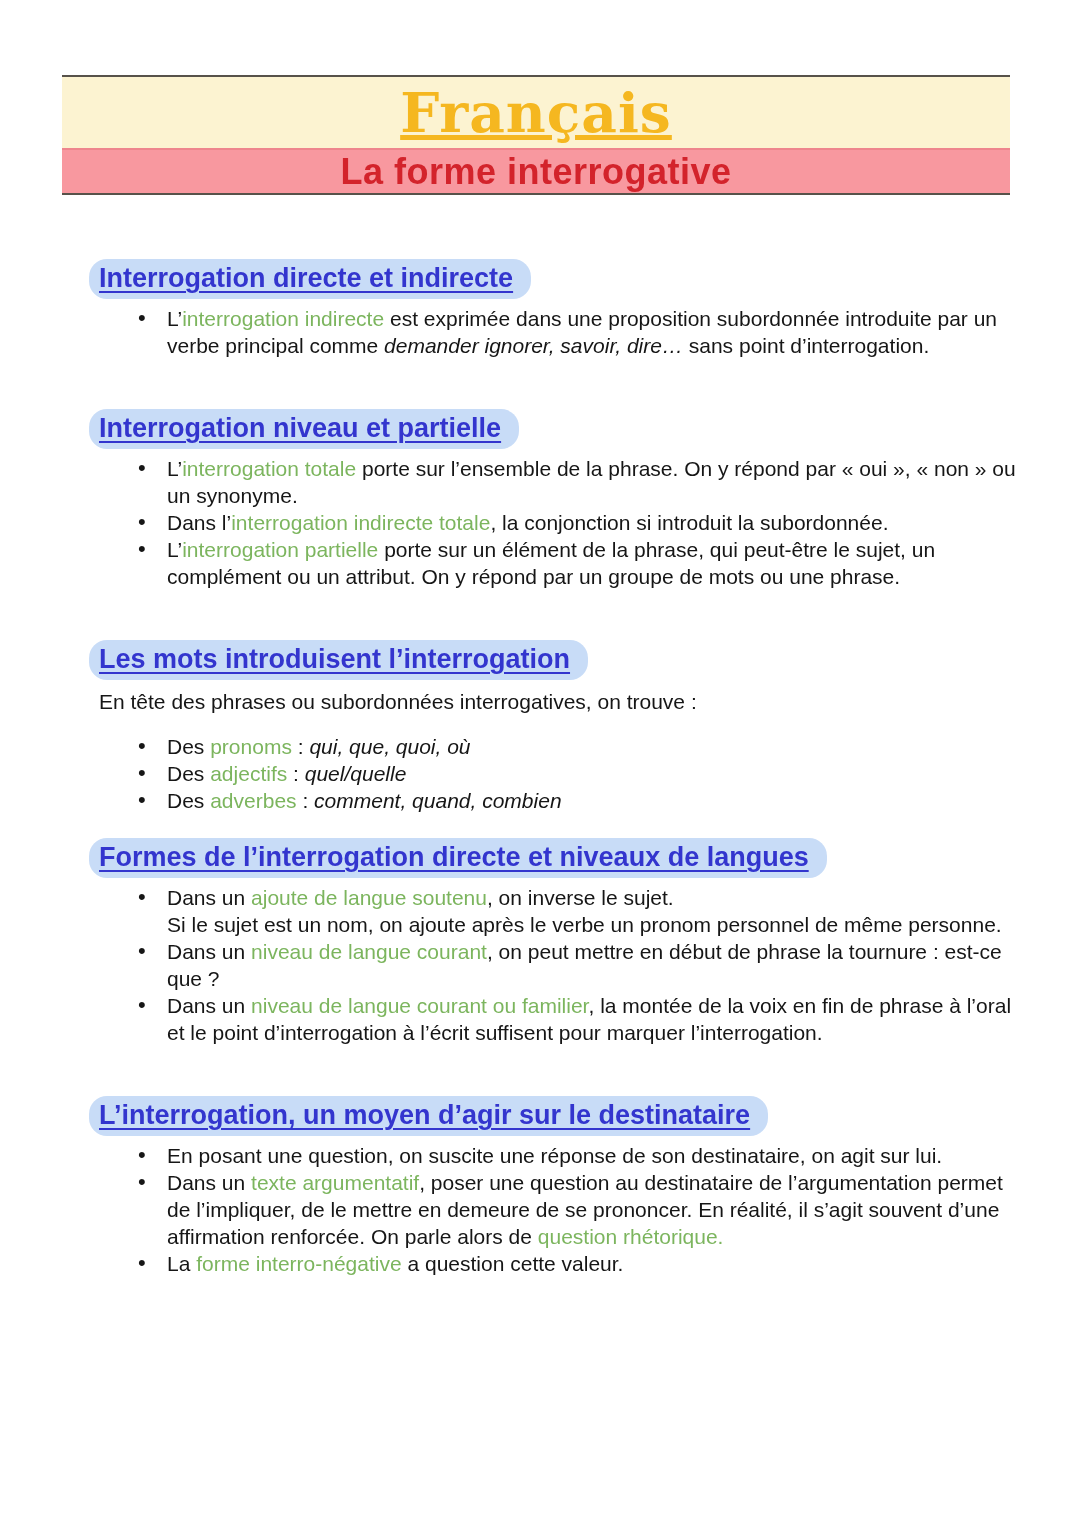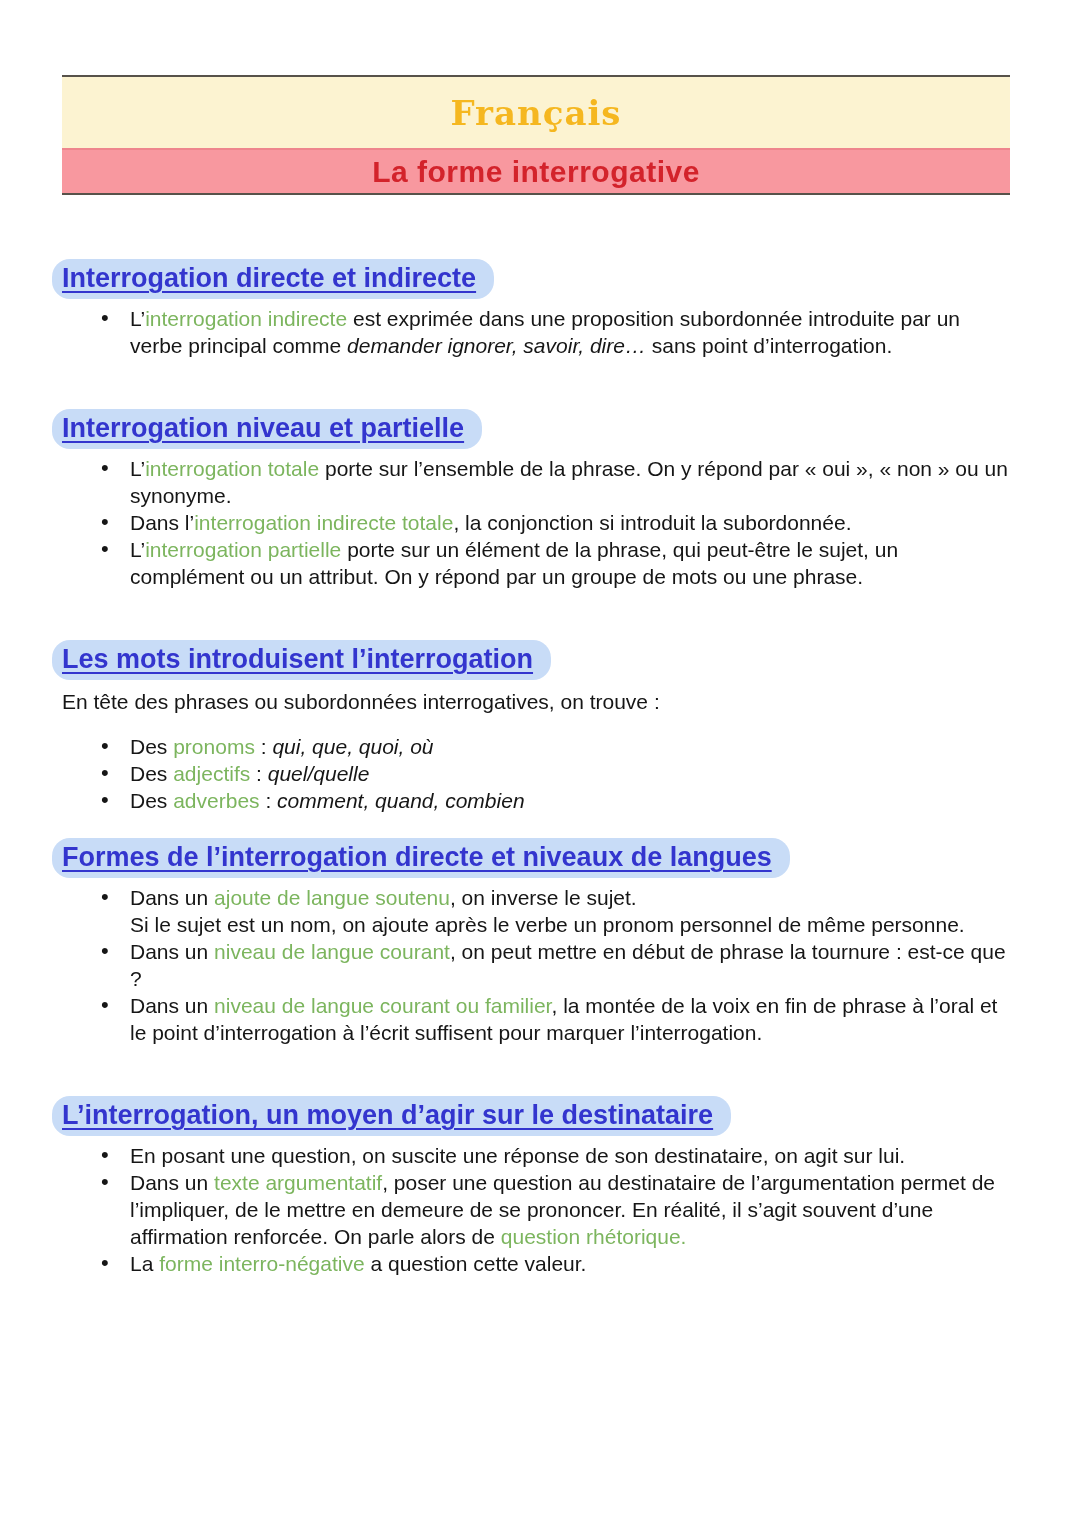--- a/index.html
+++ b/index.html
@@ -18,29 +18,29 @@
   
   .header{
     margin:75px 70px 0 62px;
     border-top:2px solid var(--rule_dark);
     border-bottom:2px solid var(--rule_dark);
   }
   .band{display:flex;align-items:center;justify-content:center;}
   .band-title{background:var(--band_cream);height:71px;}
   .subject{
     margin:8px;font-family:"DejaVu Serif",serif;font-weight:900;
-    font-size:34px;color:var(--subject_yellow);letter-spacing:1px;
+    font-size:55px;color:var(--subject_yellow);letter-spacing:1px;text-decoration:underline;
   }
   .band-subtitle{background:var(--band_pink);height:45px;border-top:2px solid var(--band_pink_edge);}
   .lesson{
-    margin:17px;font-size:30px;font-weight:bold;color:var(--lesson_red);letter-spacing:.5px;
+    margin:17px;font-size:36px;font-weight:bold;color:var(--lesson_red);letter-spacing:.5px;
   }
   
   .content{margin:0 64px 0 62px;font-size:21px;line-height:27px;}
-  .section{margin-top:50px;}
+  .section{margin-top:50px;margin-left:37px;}
   .section:first-child{margin-top:64px;}
   .section:nth-of-type(4){margin-top:24px;}
   .sec-heading{
     display:inline-block;margin:0 0 4px -10px;
     background:var(--heading_pill);color:var(--heading_blue);
     font-size:27px;line-height:30px;font-weight:bold;
     padding:4px 18px 6px 10px;border-radius:18px;
     text-decoration:underline;text-decoration-thickness:2px;text-underline-offset:4px;
   }
   .intro{margin:4px 0 18px;}

